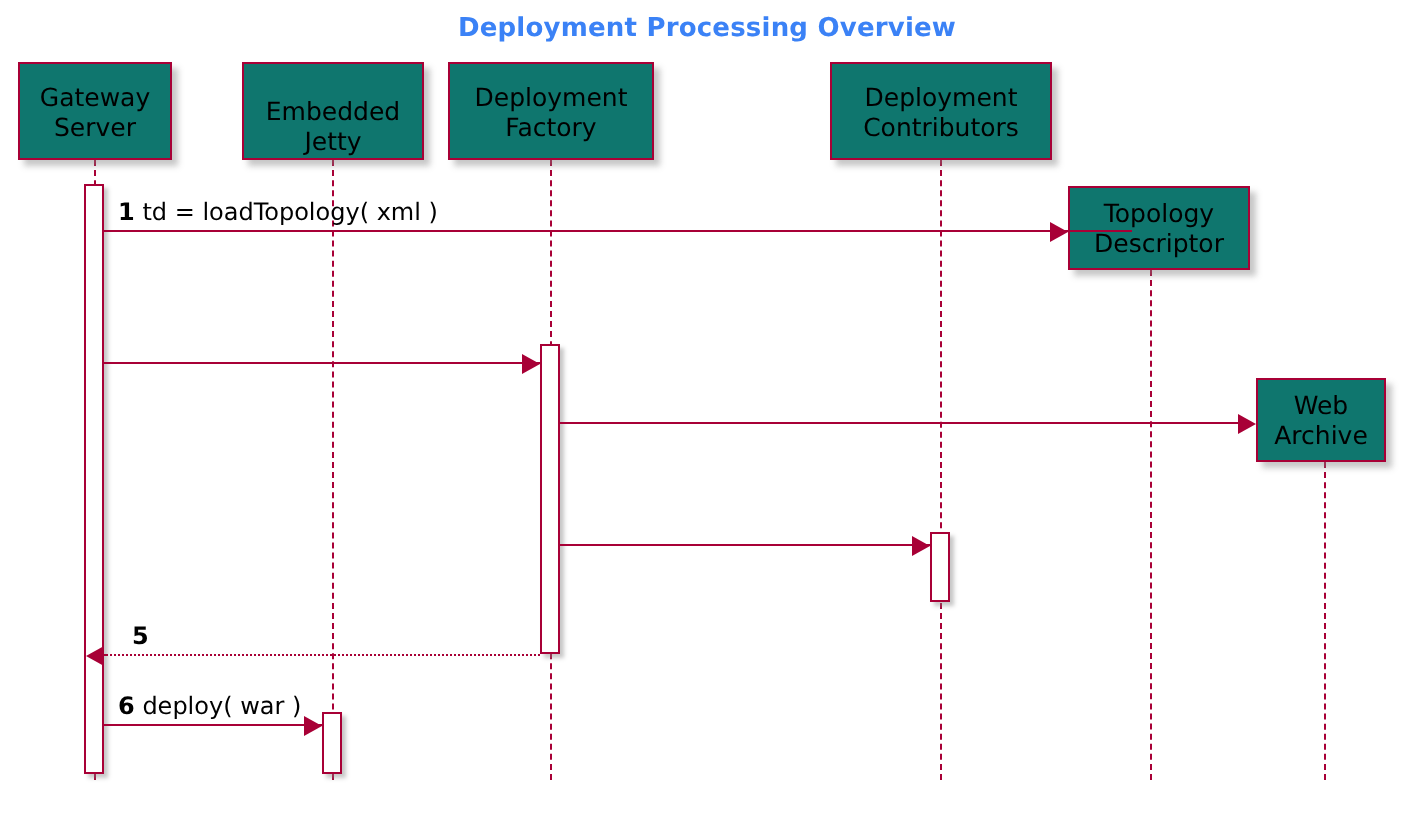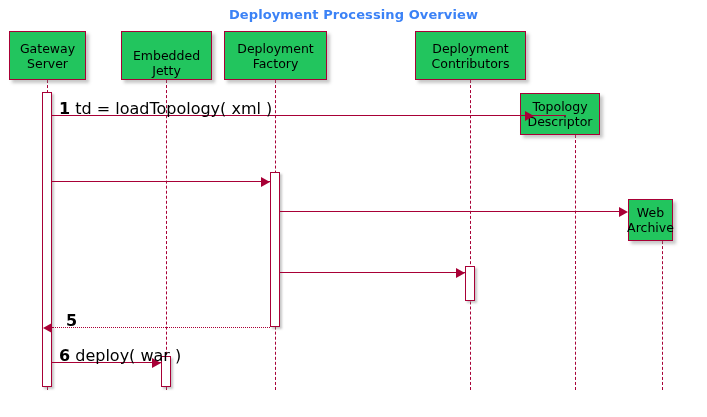--- a/index.html
+++ b/index.html
@@ -26,21 +26,21 @@
     width: 707px;
     text-align: center;
     font-size: 13px;
     font-weight: bold;
     color: #3b82f6;
     letter-spacing: 0.1px;
   }
   
   .pbox {
     position: absolute;
-    background: #22c55e;
+    background: #0f766e;
     border: 1.5px solid #A80036;
     box-sizing: border-box;
     box-shadow: 3px 3px 3px rgba(130,130,130,0.45);
     text-align: center;
     font-size: 12.5px;
     color: #000000;
     line-height: 15px;
     display: flex;
     flex-direction: column;
     align-items: center;
@@ -78,21 +78,21 @@
     border-bottom: 5px solid transparent;
     border-left: 9px solid #A80036;
   }
   .arrowhead.left {
     border-top: 5px solid transparent;
     border-bottom: 5px solid transparent;
     border-right: 9px solid #A80036;
   }
   .msglabel {
     position: absolute;
-    font-size: 16px;
+    font-size: 12px;
     color: #000000;
     white-space: nowrap;
   }
   .msgnum { font-weight: bold; }
 </style>
 </head>
 <body>
 
 <div id="diagram">
 
@@ -118,26 +118,26 @@
   <div class="pbox" style="left:224px; top:31px; width:103px; height:49px;">
     <span>Deployment</span>
     <span>Factory</span>
   </div>
 
   <div class="pbox" style="left:415px; top:31px; width:111px; height:49px;">
     <span>Deployment</span>
     <span>Contributors</span>
   </div>
 
-  <div class="pbox" style="left:520px; top:93px; width:80px; height:42px;">
+  <div class="pbox" style="left:534px; top:93px; width:91px; height:42px;">
     <span>Topology</span>
     <span>Descriptor</span>
   </div>
 
-  <div class="pbox" style="left:628px; top:199px; width:45px; height:42px;">
+  <div class="pbox" style="left:628px; top:189px; width:65px; height:42px;">
     <span>Web</span>
     <span>Archive</span>
   </div>
 
   <div class="activation" style="left:42px;  top:92px;  width:10px; height:295px;"></div>
   <div class="activation" style="left:270px; top:172px; width:10px; height:155px;"></div>
   <div class="activation" style="left:465px; top:266px; width:10px; height:35px;"></div>
   <div class="activation" style="left:161px; top:356px; width:10px; height:31px;"></div>
 
   <div class="msgline" style="left:52px; top:115px; width:514px;"></div>

